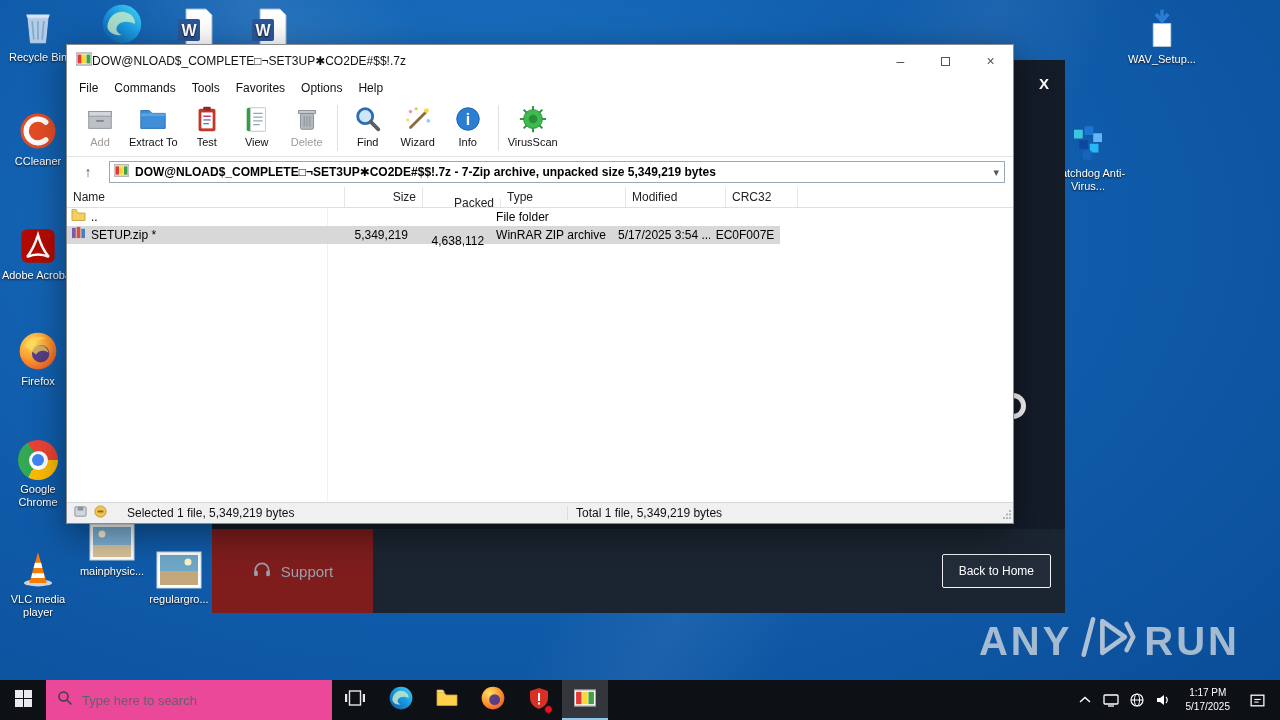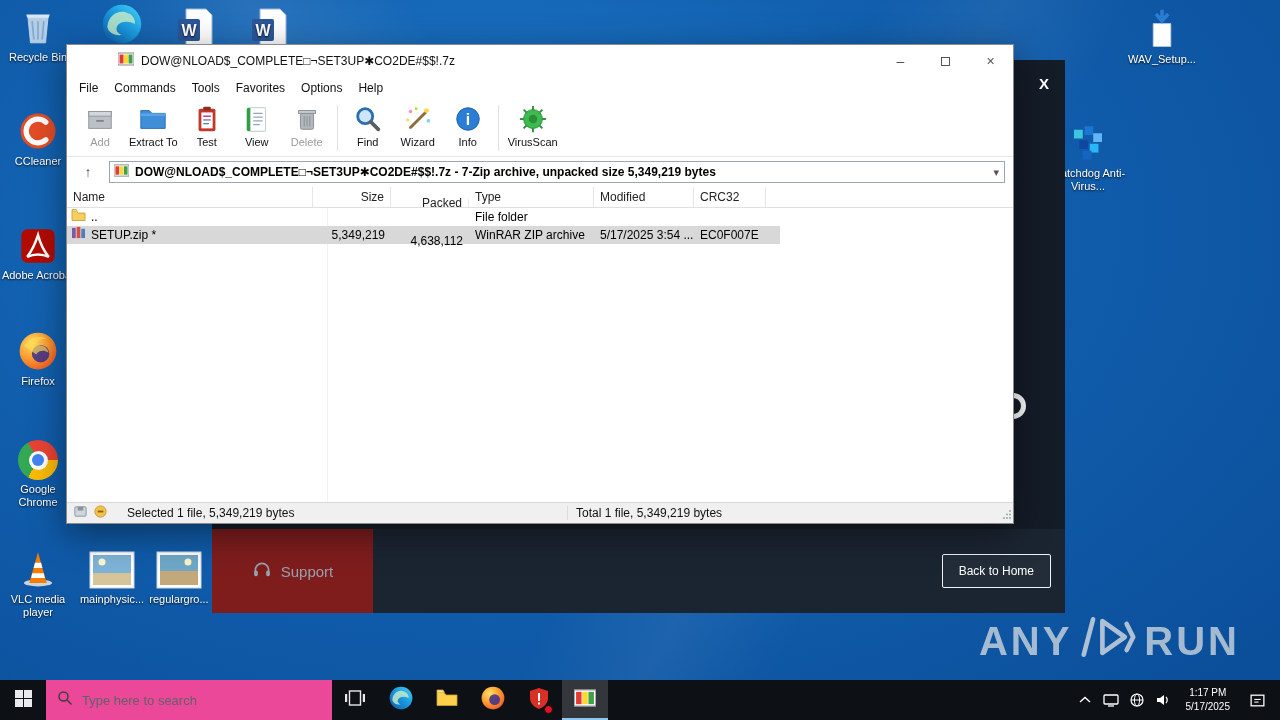--- a/index.html
+++ b/index.html
@@ -30,41 +30,41 @@
   .partial-logo { position:absolute; left:788px; top:333px; width:26px; height:26px; border:5px solid #fff; border-radius:50%; }
   .inst-bottom { position:absolute; left:0; bottom:0; width:100%; height:84px; background:#1b2532; display:flex; align-items:center; }
   .inst-support { width:161px; height:100%; background:#7f1d1d; display:flex; align-items:center; justify-content:center; gap:9px;
     color:#98a1ac; font-size:15px; cursor:pointer; }
   .inst-back { position:absolute; right:14px; top:50%; transform:translateY(-50%); border:1px solid #f2f2f2; color:#fff;
     font-size:12px; padding:9px 16px; background:rgba(255,255,255,.04); border-radius:2px; cursor:pointer; }
 
   
   .zwin { position:absolute; left:66px; top:44px; width:948px; height:480px; background:#fff; border:1px solid #8a8a8a;
     box-shadow:0 10px 34px rgba(0,0,0,.45); z-index:3; display:flex; flex-direction:column; }
-  .titlebar { height:32px; flex:none; display:flex; align-items:center; padding-left:9px; gap:7px; background:#fff;margin-left:42px; }
+  .titlebar { height:32px; flex:none; display:flex; align-items:center; padding-left:9px; background:#fff; }
   .title { font-size:12px; color:#111; flex:1; white-space:nowrap; overflow:hidden; }
   .winbtns { display:flex; height:100%; }
   .winbtn { width:45px; height:100%; display:flex; align-items:center; justify-content:center; font-size:14px; color:#555; cursor:pointer; }
   .maxbox { width:9px; height:9px; border:1px solid #555; display:inline-block; }
   .menubar { height:21px; flex:none; display:flex; align-items:center; font-size:12px; color:#111; padding-left:4px; }
   .menubar span { padding:2px 8px; cursor:pointer; }
   .toolbar { height:59px; flex:none; display:flex; align-items:flex-start; padding:4px 2px 0 8px; border-bottom:1px solid #e6e6e6; }
   .tbtn { min-width:50px; padding:1px 4px 0; display:flex; flex-direction:column; align-items:center; gap:1px;
     font-size:11px; color:#111; cursor:pointer; white-space:nowrap; }
   .tbtn.disabled { color:#9b9b9b; cursor:default; }
   .tbtn .tic { width:32px; height:32px; display:flex; align-items:center; justify-content:center; }
   .tsep { width:1px; height:46px; background:#e0e0e0; margin:3px 5px 0; flex:none; }
   .addrrow { height:30px; flex:none; display:flex; align-items:center; padding:3px 8px 3px 4px; gap:4px; }
   .upbtn { width:34px; height:22px; display:flex; align-items:center; justify-content:center; color:#555; font-size:14px; cursor:pointer; }
   .combo { flex:1; height:22px; border:1px solid #9aa8b4; display:flex; align-items:center; padding:0 20px 0 4px; gap:6px;
     font-size:12px; font-weight:bold; color:#000; position:relative; cursor:text; white-space:nowrap; overflow:hidden; }
   .combo .chev { position:absolute; right:5px; top:4px; color:#555; font-size:11px; font-weight:normal; cursor:pointer; }
   .lheader { height:21px; flex:none; display:flex; border-bottom:1px solid #e0e0e0; font-size:12px; color:#222; }
   .hcell { padding:2px 6px; border-right:1px solid #e6e6e6; display:flex; align-items:center; cursor:pointer; }
-  .w-name{width:246px;} .w-size{width:78px; justify-content:flex-end;} .w-pack{width:78px; justify-content:flex-end;margin-top:12px;}
+  .w-name{width:278px;} .w-size{width:78px; justify-content:flex-end;} .w-pack{width:78px; justify-content:flex-end;margin-top:12px;}
   .w-type{width:125px;} .w-mod{width:100px;} .w-crc{width:72px;}
   .hfill { flex:1; }
   .list { flex:1; position:relative; background:#fff; font-size:12px; overflow:hidden; }
   .colline { position:absolute; left:260px; top:0; bottom:0; width:1px; background:#f1f1f1; }
   .lrow { width:713px; height:18px; display:flex; align-items:center; cursor:pointer; position:relative; }
   .lrow.selected { background:#d8d8d8; }
   .lcell { padding:0 6px; overflow:hidden; white-space:nowrap; height:18px; line-height:18px; }
   .lcell.c-name { display:flex; align-items:center; gap:5px; padding-left:4px; }
   .c-size,.c-pack { text-align:right; }
   .statusbar { height:21px; flex:none; background:#f0f0f0; border-top:1px solid #d8d8d8; display:flex; align-items:center;
@@ -213,21 +213,21 @@
           <rect x="20" y="6" width="10" height="10" fill="#1976d2"></rect>
           <rect x="30" y="14" width="10" height="10" fill="#64b5f6"></rect>
           <rect x="14" y="22" width="10" height="10" fill="#0d47a1"></rect>
           <rect x="26" y="26" width="10" height="10" fill="#29b6f6"></rect>
           <rect x="18" y="34" width="10" height="10" fill="#1565c0"></rect>
         </svg>
     </span>
     <span>Watchdog Anti-Virus...</span>
   </div>
 
-  <div class="dicon" style="left:74px;top:546px">
+  <div class="dicon" style="left:74px;top:518px">
     <span class="ic">
       <svg width="46" height="40" viewBox="0 0 46 38">
           <rect x="1" y="1" width="44" height="36" fill="#fff" stroke="#cfd8e2"></rect>
           <rect x="4" y="4" width="38" height="30" fill="#7fb3d8"></rect>
           <rect x="4" y="22" width="38" height="12" fill="#d8c49a"></rect>
           <circle cx="13" cy="11" r="3.5" fill="#fff8d0"></circle>
         </svg>
     </span>
     <span>mainphysic...</span>
   </div>

